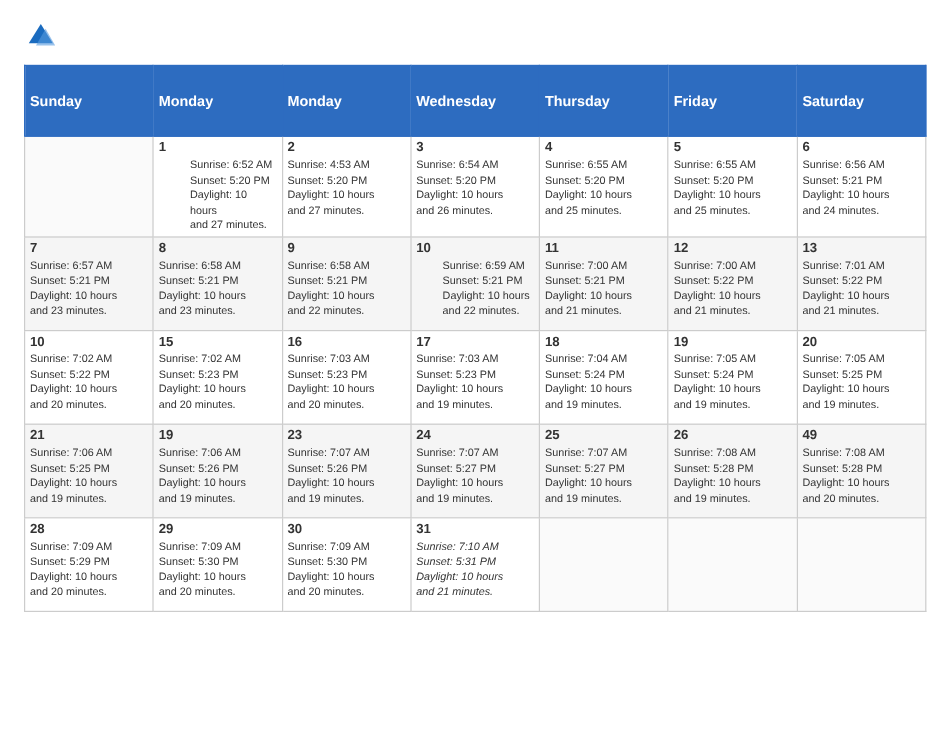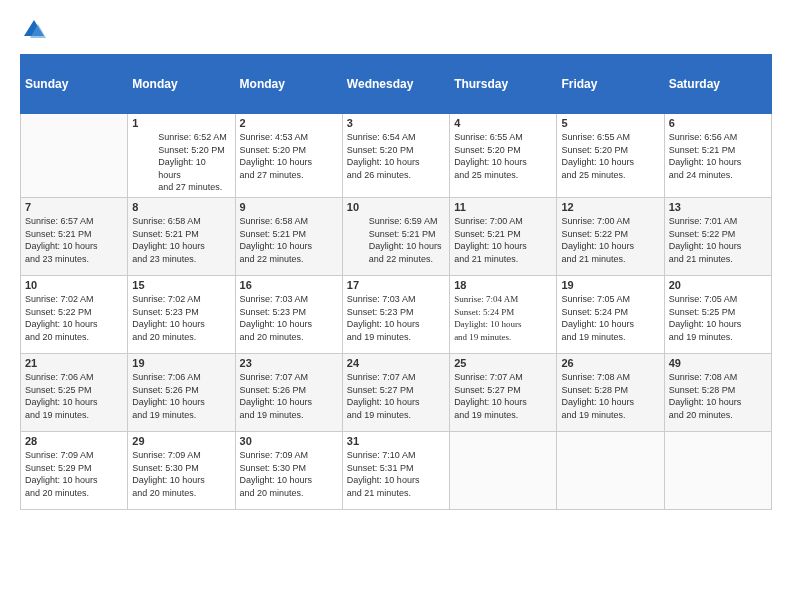--- a/index.html
+++ b/index.html
@@ -253,21 +253,21 @@
           </td>
           <td>
             <div class="day-num">17</div>
             <div class="day-info" style="white-space: pre-line;">Sunrise: 7:03 AM
 Sunset: 5:23 PM
 Daylight: 10 hours
 and 19 minutes.</div>
           </td>
           <td>
             <div class="day-num">18</div>
-            <div class="day-info" style="white-space: pre-line; font-family: Liberation Serif, serif;">Sunrise: 7:04 AM
+            <div class="day-info" style="white-space: pre-line;">Sunrise: 7:04 AM
 Sunset: 5:24 PM
 Daylight: 10 hours
 and 19 minutes.</div>
           </td>
           <td>
             <div class="day-num">19</div>
             <div class="day-info" style="white-space: pre-line;">Sunrise: 7:05 AM
 Sunset: 5:24 PM
 Daylight: 10 hours
 and 19 minutes.</div>
@@ -348,21 +348,21 @@
           </td>
           <td>
             <div class="day-num">30</div>
             <div class="day-info" style="white-space: pre-line;">Sunrise: 7:09 AM
 Sunset: 5:30 PM
 Daylight: 10 hours
 and 20 minutes.</div>
           </td>
           <td>
             <div class="day-num">31</div>
-            <div class="day-info" style="white-space: pre-line;">Sunrise: 7:10 AM
+            <div class="day-info" style="white-space: pre-line; font-style: italic;">Sunrise: 7:10 AM
 Sunset: 5:31 PM
 Daylight: 10 hours
 and 21 minutes.</div>
           </td>
           <td class="empty-cell"></td>
           <td class="empty-cell"></td>
           <td class="empty-cell"></td>
         </tr>
       </tbody>
   </table>

